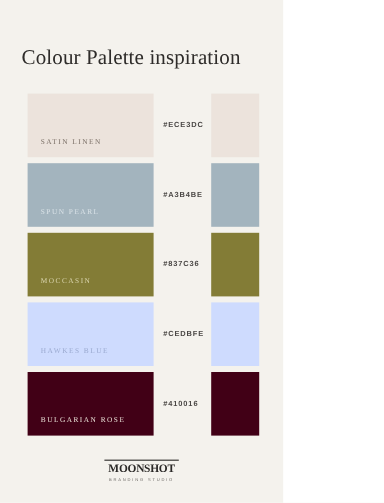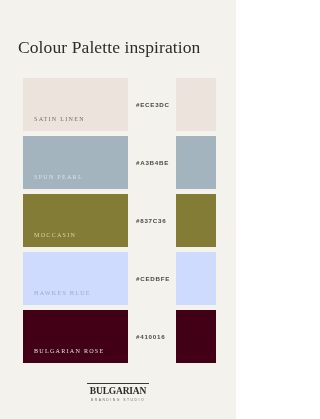--- a/index.html
+++ b/index.html
@@ -156,17 +156,17 @@
         <div class="swatch-main" style="background: rgb(65, 0, 22);">
           <div class="swatch-label" style="color: rgb(232, 222, 214);">BULGARIAN ROSE</div>
         </div>
         <div class="hex-code">#410016</div>
         <div class="swatch-side" style="background: rgb(65, 0, 22);"></div>
       </div>
     </div>
 
   <div id="footer-logo">
     <div id="logo-rule-top"></div>
-    <div id="logo-wordmark">BULGARIAN</div>
+    <div id="logo-wordmark">MOONSHOT</div>
     <div id="logo-tagline">BRANDING STUDIO</div>
   </div>
 
 </div>
 
 </body></html>

